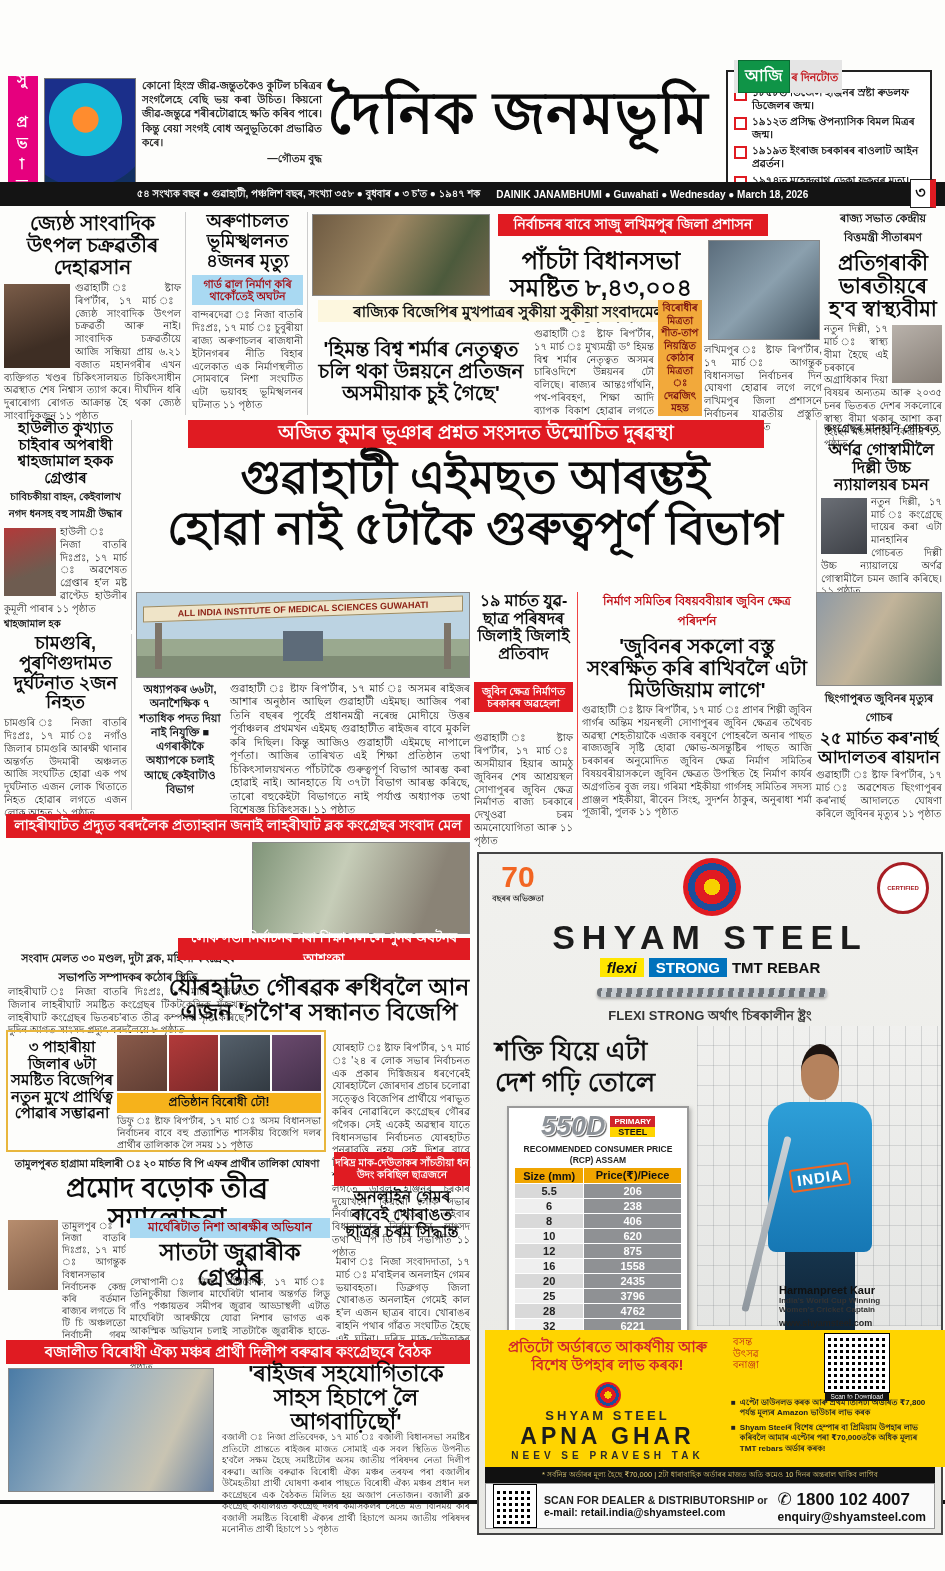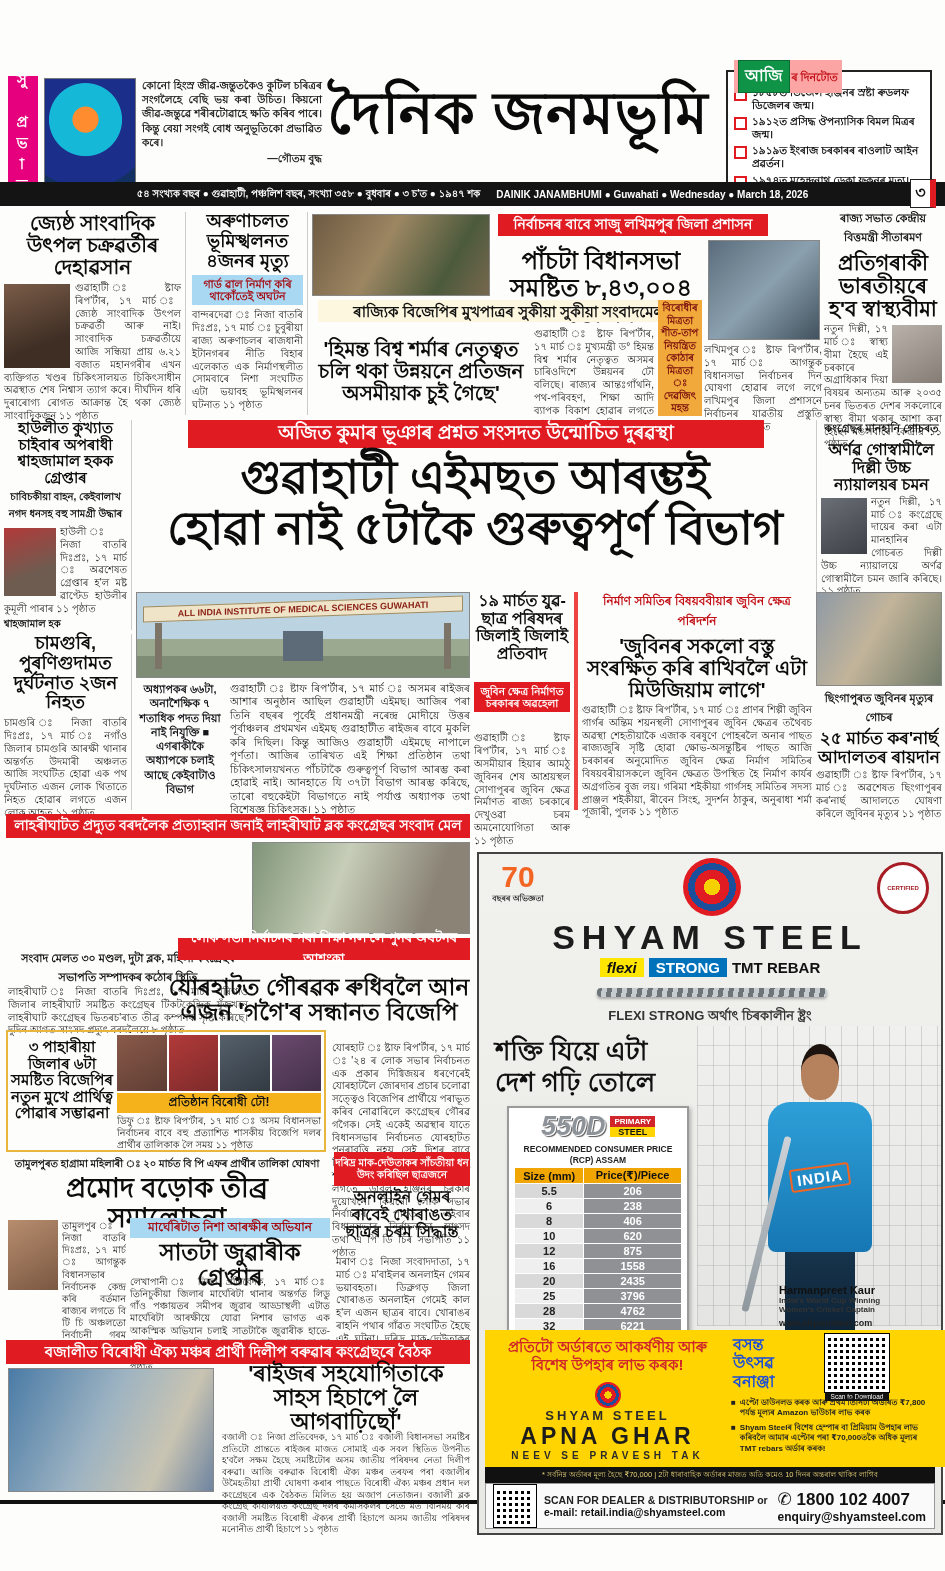--- a/index.html
+++ b/index.html
@@ -38,21 +38,21 @@
               writing-mode:vertical-rl;text-orientation:upright;display:flex;align-items:center;justify-content:center;font-size:15px;">সুপ্ৰভাত</div>
   <div class="abs" style="left:44px;top:78px;width:92px;height:118px;border:1px solid #777;
               background:radial-gradient(circle at 45% 35%,#ff8c2e 0 14%,#16b8d8 15% 40%,#1b2f8a 41% 75%,#123062 76%);"></div>
   <div class="abs" style="left:142px;top:78px;width:180px;height:122px;font-size:10.5px;font-weight:bold;line-height:1.35;text-align:justify;color:#222;">
     <span>কোনো হিংস্ৰ জীৱ-জন্তুতকৈও কুটিল চৰিত্ৰৰ সংগলৈহে বেছি ভয় কৰা উচিত। কিয়নো জীৱ-জন্তুৱে শৰীৰটোৱাহে ক্ষতি কৰিব পাৰে। কিন্তু বেয়া সংগই বোধ অনুভূতিকো প্ৰভাৱিত কৰে।</span>
     <div style="text-align:right;margin-top:2px;">—গৌতম বুদ্ধ</div>
   </div>
   <h1 class="abs" style="left:318px;top:84px;width:400px;margin:0;font-size:58px;text-align:center;font-weight:800;letter-spacing:1px;color:#0a0a0a;line-height:1;">দৈনিক জনমভূমি</h1>
 
   <div class="abs" style="left:726px;top:70px;width:206px;height:122px;border:2px solid #222;background:#fff;padding:4px 6px 2px;">
-    <div style="position:absolute;top:-12px;left:6px;display:flex;align-items:baseline;background:#fca5a5;padding:0 4px;font-family:Liberation Serif, serif;">
+    <div style="position:absolute;top:-12px;left:6px;display:flex;align-items:baseline;background:#e5e5e5;padding:0 4px;">
       <span style="background:#0f9447;color:#fff;font-weight:bold;font-size:16px;padding:2px 6px;border:1px solid #0a6b33;">আজি</span>
       <span style="color:#c21017;font-weight:bold;font-size:11px;margin-left:2px;">ৰ দিনটোত</span>
     </div>
     <div style="margin-top:10px;">
       <div class="aji-item">
           <span class="sq"></span>
           <span>১৮৫৮ত ডিজেল ইঞ্জিনৰ স্ৰষ্টা ৰুডলফ ডিজেলৰ জন্ম।</span>
         </div>
       <div class="aji-item">
           <span class="sq"></span>
@@ -144,21 +144,21 @@
     </div>
     <div style="display:flex;justify-content:space-between;padding:6px 18px;">
       <div style="width:7px;height:46px;background:#7d7468;"></div>
       <div style="width:40px;height:30px;background:#5d6b79;margin-top:8px;"></div>
       <div style="width:7px;height:46px;background:#7d7468;"></div>
     </div>
   </div>
   <div class="abs" style="left:136px;top:682px;width:88px;height:128px;font-weight:bold;font-size:11px;text-align:center;line-height:1.3;color:#15161a;">অধ্যাপকৰ ৬৬টা, অনাশৈক্ষিক ৭ শতাধিক পদত দিয়া নাই নিযুক্তি ■ এগৰাকীকৈ অধ্যাপকে চলাই আছে কেইবাটাও বিভাগ</div>
   <p class="abs bt" style="left:230px;top:682px;width:240px;height:128px;font-size:10.5px;">গুৱাহাটী ঃ ষ্টাফ ৰিপ'ৰ্টাৰ, ১৭ মাৰ্চ ঃ অসমৰ ৰাইজৰ আশাৰ অনুষ্ঠান আছিল গুৱাহাটী এইমছ। আজিৰ পৰা তিনি বছৰৰ পূৰ্বেই প্ৰধানমন্ত্ৰী নৰেন্দ্ৰ মোদীয়ে উত্তৰ পূৰ্বাঞ্চলৰ প্ৰথমখন এইমছ গুৱাহাটীত ৰাইজৰ বাবে মুকলি কৰি দিছিল। কিন্তু আজিও গুৱাহাটী এইমছে নাপালে পূৰ্ণতা। আজিৰ তাৰিখত এই শিক্ষা প্ৰতিষ্ঠান তথা চিকিৎসালয়খনত পাঁচটাকৈ গুৰুত্বপূৰ্ণ বিভাগ আৰম্ভ কৰা হোৱাই নাই। আনহাতে যি ৩৭টা বিভাগ আৰম্ভ কৰিছে, তাৰো বহুকেইটা বিভাগতে নাই পৰ্যাপ্ত অধ্যাপক তথা বিশেষজ্ঞ চিকিৎসক। ১১ পৃষ্ঠাত</p>
 
-  <div class="abs" style="left:474px;top:592px;width:104px;height:218px;border-right:4px solid #ef4444;padding-right:4px;">
+  <div class="abs" style="left:474px;top:592px;width:104px;height:218px;border-right:1px solid #ef4444;padding-right:4px;">
     <div class="hl" style="font-size:16px;">১৯ মাৰ্চত যুৱ-ছাত্ৰ পৰিষদৰ জিলাই জিলাই প্ৰতিবাদ</div>
     <div class="redbox" style="font-size:10.5px;height:30px;margin:20px 0;">জুবিন ক্ষেত্ৰ নিৰ্মাণত চৰকাৰৰ অৱহেলা</div>
     <p class="bt">গুৱাহাটী ঃ ষ্টাফ ৰিপ'ৰ্টাৰ, ১৭ মাৰ্চ ঃ অসমীয়াৰ হিয়াৰ আমঠু জুবিনৰ শেষ আশ্ৰয়স্থল সোণাপুৰৰ জুবিন ক্ষেত্ৰ নিৰ্মাণত ৰাজ্য চৰকাৰে দেখুওৱা চৰম অমনোযোগিতা আৰু ১১ পৃষ্ঠাত</p>
   </div>
 
   <div class="abs" style="left:582px;top:592px;width:230px;height:218px;">
     <div class="redkick" style="font-size:12px;">নিৰ্মাণ সমিতিৰ বিষয়ববীয়াৰ জুবিন ক্ষেত্ৰ পৰিদৰ্শন</div>
     <div class="hl" style="font-size:20px;margin:3px 0;">'জুবিনৰ সকলো বস্তু সংৰক্ষিত কৰি ৰাখিবলৈ এটা মিউজিয়াম লাগে'</div>
     <p class="bt">গুৱাহাটী ঃ ষ্টাফ ৰিপ'ৰ্টাৰ, ১৭ মাৰ্চ ঃ প্ৰাণৰ শিল্পী জুবিন গাৰ্গৰ অন্তিম শয়নস্থলী সোণাপুৰৰ জুবিন ক্ষেত্ৰৰ তথৈবচ অৱস্থা শেহতীয়াকৈ এজাক বৰষুণে পোহৰলৈ অনাৰ পাছত ৰাজ্যজুৰি সৃষ্টি হোৱা ক্ষোভ-অসন্তুষ্টিৰ পাছত আজি চৰকাৰৰ অনুমোদিত জুবিন ক্ষেত্ৰ নিৰ্মাণ সমিতিৰ বিষয়বৰীয়াসকলে জুবিন ক্ষেত্ৰত উপস্থিত হৈ নিৰ্মাণ কাৰ্যৰ অগ্ৰগতিৰ বুজ লয়। গৰিমা শইকীয়া গাৰ্গসহ সমিতিৰ সদস্য প্ৰাঞ্জল শইকীয়া, ৰীবেন সিংহ, সুদৰ্শন ঠাকুৰ, অনুৰাধা শৰ্মা পূজাৰী, পুলক ১১ পৃষ্ঠাত</p>
   </div>
@@ -322,21 +322,21 @@
     </div>
 
     <div class="abs" style="left:6px;top:476px;width:483px;height:137px;background:#ffd400;padding:6px;">
       <div style="position:absolute;left:10px;top:8px;width:225px;color:#d0252b;font-weight:800;font-size:15px;text-align:center;line-height:1.2;">প্ৰতিটো অৰ্ডাৰতে আকৰ্ষণীয় আৰু বিশেষ উপহাৰ লাভ কৰক!</div>
       <div class="abs" style="left:10px;top:52px;width:225px;text-align:center;">
         <div class="mandala" style="width:26px;height:26px;margin:0 auto;"></div>
         <div style="font-weight:800;font-size:13px;letter-spacing:3px;color:#2b2b2b;">SHYAM STEEL</div>
         <div style="font-weight:800;font-size:23px;letter-spacing:4px;color:#1c1c1c;">APNA GHAR</div>
         <div style="font-weight:bold;font-size:10px;letter-spacing:4px;color:#2b2b2b;">NEEV SE PRAVESH TAK</div>
       </div>
-      <div class="abs" style="left:248px;top:6px;width:90px;font-weight:700;font-size:16px;line-height:1.15;color:#1d4ed8;">
+      <div class="abs" style="left:248px;top:6px;width:90px;font-weight:400;font-size:10px;line-height:1.15;color:#b91c1c;">
         <div>বসন্ত</div>
         <div>উৎসৱ</div>
         <div>বনাঞ্জা</div>
       </div>
       <div class="abs" style="left:340px;top:4px;width:64px;">
         <div class="qr" style="width:58px;height:52px;"></div>
         <div style="background:#111;color:#fff;font-size:6.5px;text-align:center;padding:1px 0;">Scan to Download</div>
       </div>
       <div class="abs" style="left:246px;top:68px;width:198px;font-size:8px;font-weight:bold;color:#222;line-height:1.3;">
         <div style="display:flex;margin-bottom:4px;">

